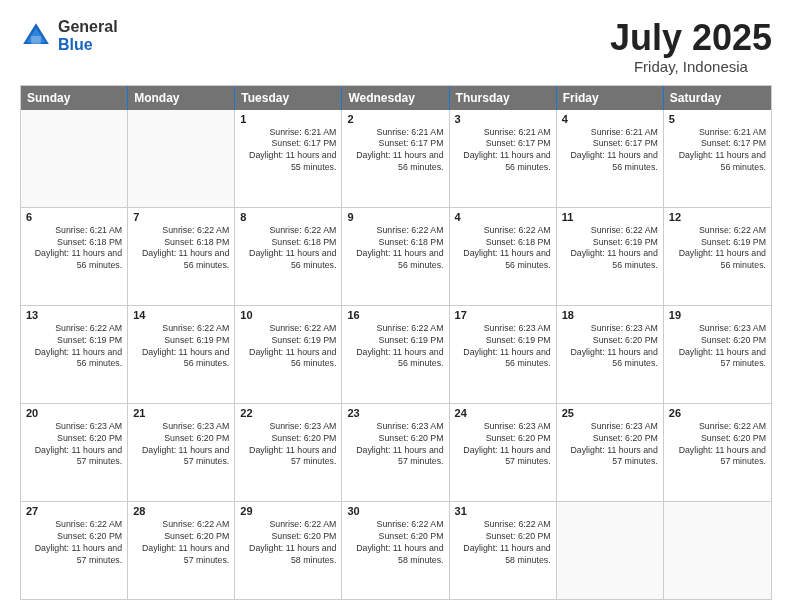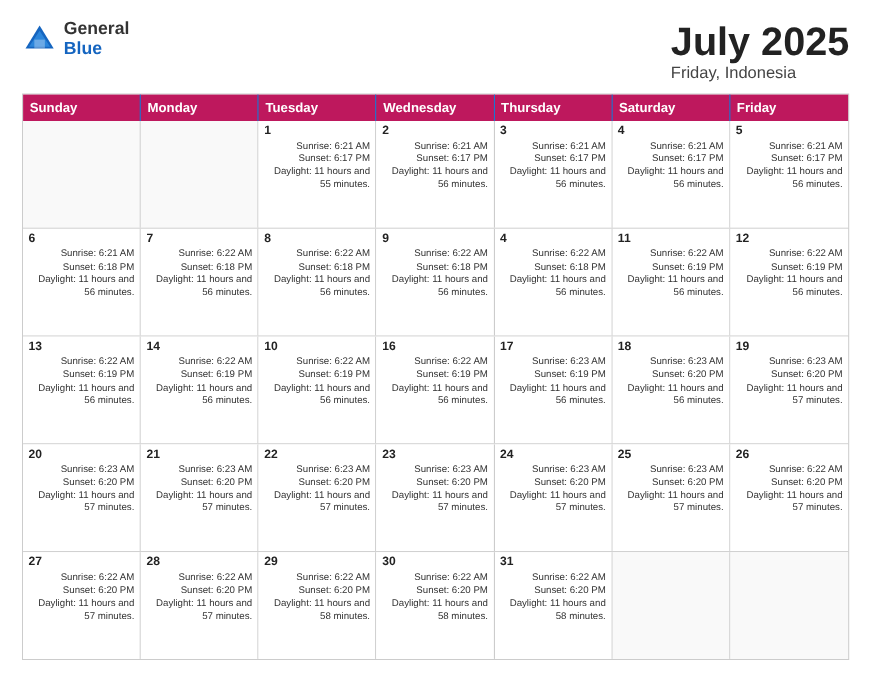--- a/index.html
+++ b/index.html
@@ -36,42 +36,42 @@
       line-height: 1.1;
       color: #1a1a2e;
     }
     .logo-text .general { color: #333; }
     .logo-text .blue { color: #1565c0; }
     .logo-icon {
       width: 32px;
       height: 32px;
     }
     .title-block {
-      text-align: left;
+      text-align: center;
     }
     .month-year {
       font-size: 36px;
       font-weight: bold;
       color: #222;
       line-height: 1.1;
     }
     .location {
       font-size: 15px;
       color: #444;
     }
     .calendar {
       flex: 1;
       display: flex;
       flex-direction: column;
       border: 1px solid #ccc;
     }
     .cal-header {
       display: grid;
       grid-template-columns: repeat(7, 1fr);
-      background: #be185d;
+      background: #737373;
     }
     .cal-header-cell {
       color: #fff;
       font-size: 12px;
       font-weight: bold;
       padding: 5px 6px;
       border-right: 1px solid #1976d2;
     }
     .cal-header-cell:last-child { border-right: none; }
     .cal-body {
@@ -132,22 +132,22 @@
     </div>
   </div>
 
   <div class="calendar">
     <div class="cal-header">
     <div class="cal-header-cell">Sunday</div>
         <div class="cal-header-cell">Monday</div>
         <div class="cal-header-cell">Tuesday</div>
         <div class="cal-header-cell">Wednesday</div>
         <div class="cal-header-cell">Thursday</div>
+        <div class="cal-header-cell">Friday</div>
         <div class="cal-header-cell">Saturday</div>
-        <div class="cal-header-cell">Friday</div>
       </div>
     <div class="cal-body">
     <div class="cal-row">
           <div class="cal-cell empty"></div>
           <div class="cal-cell empty"></div>
           <div class="cal-cell">
             <div class="day-num">1</div>
             <div class="cell-detail" style="white-space: pre-line;">Sunrise: 6:21 AM
 Sunset: 6:17 PM
 Daylight: 11 hours and 55 minutes.</div>

